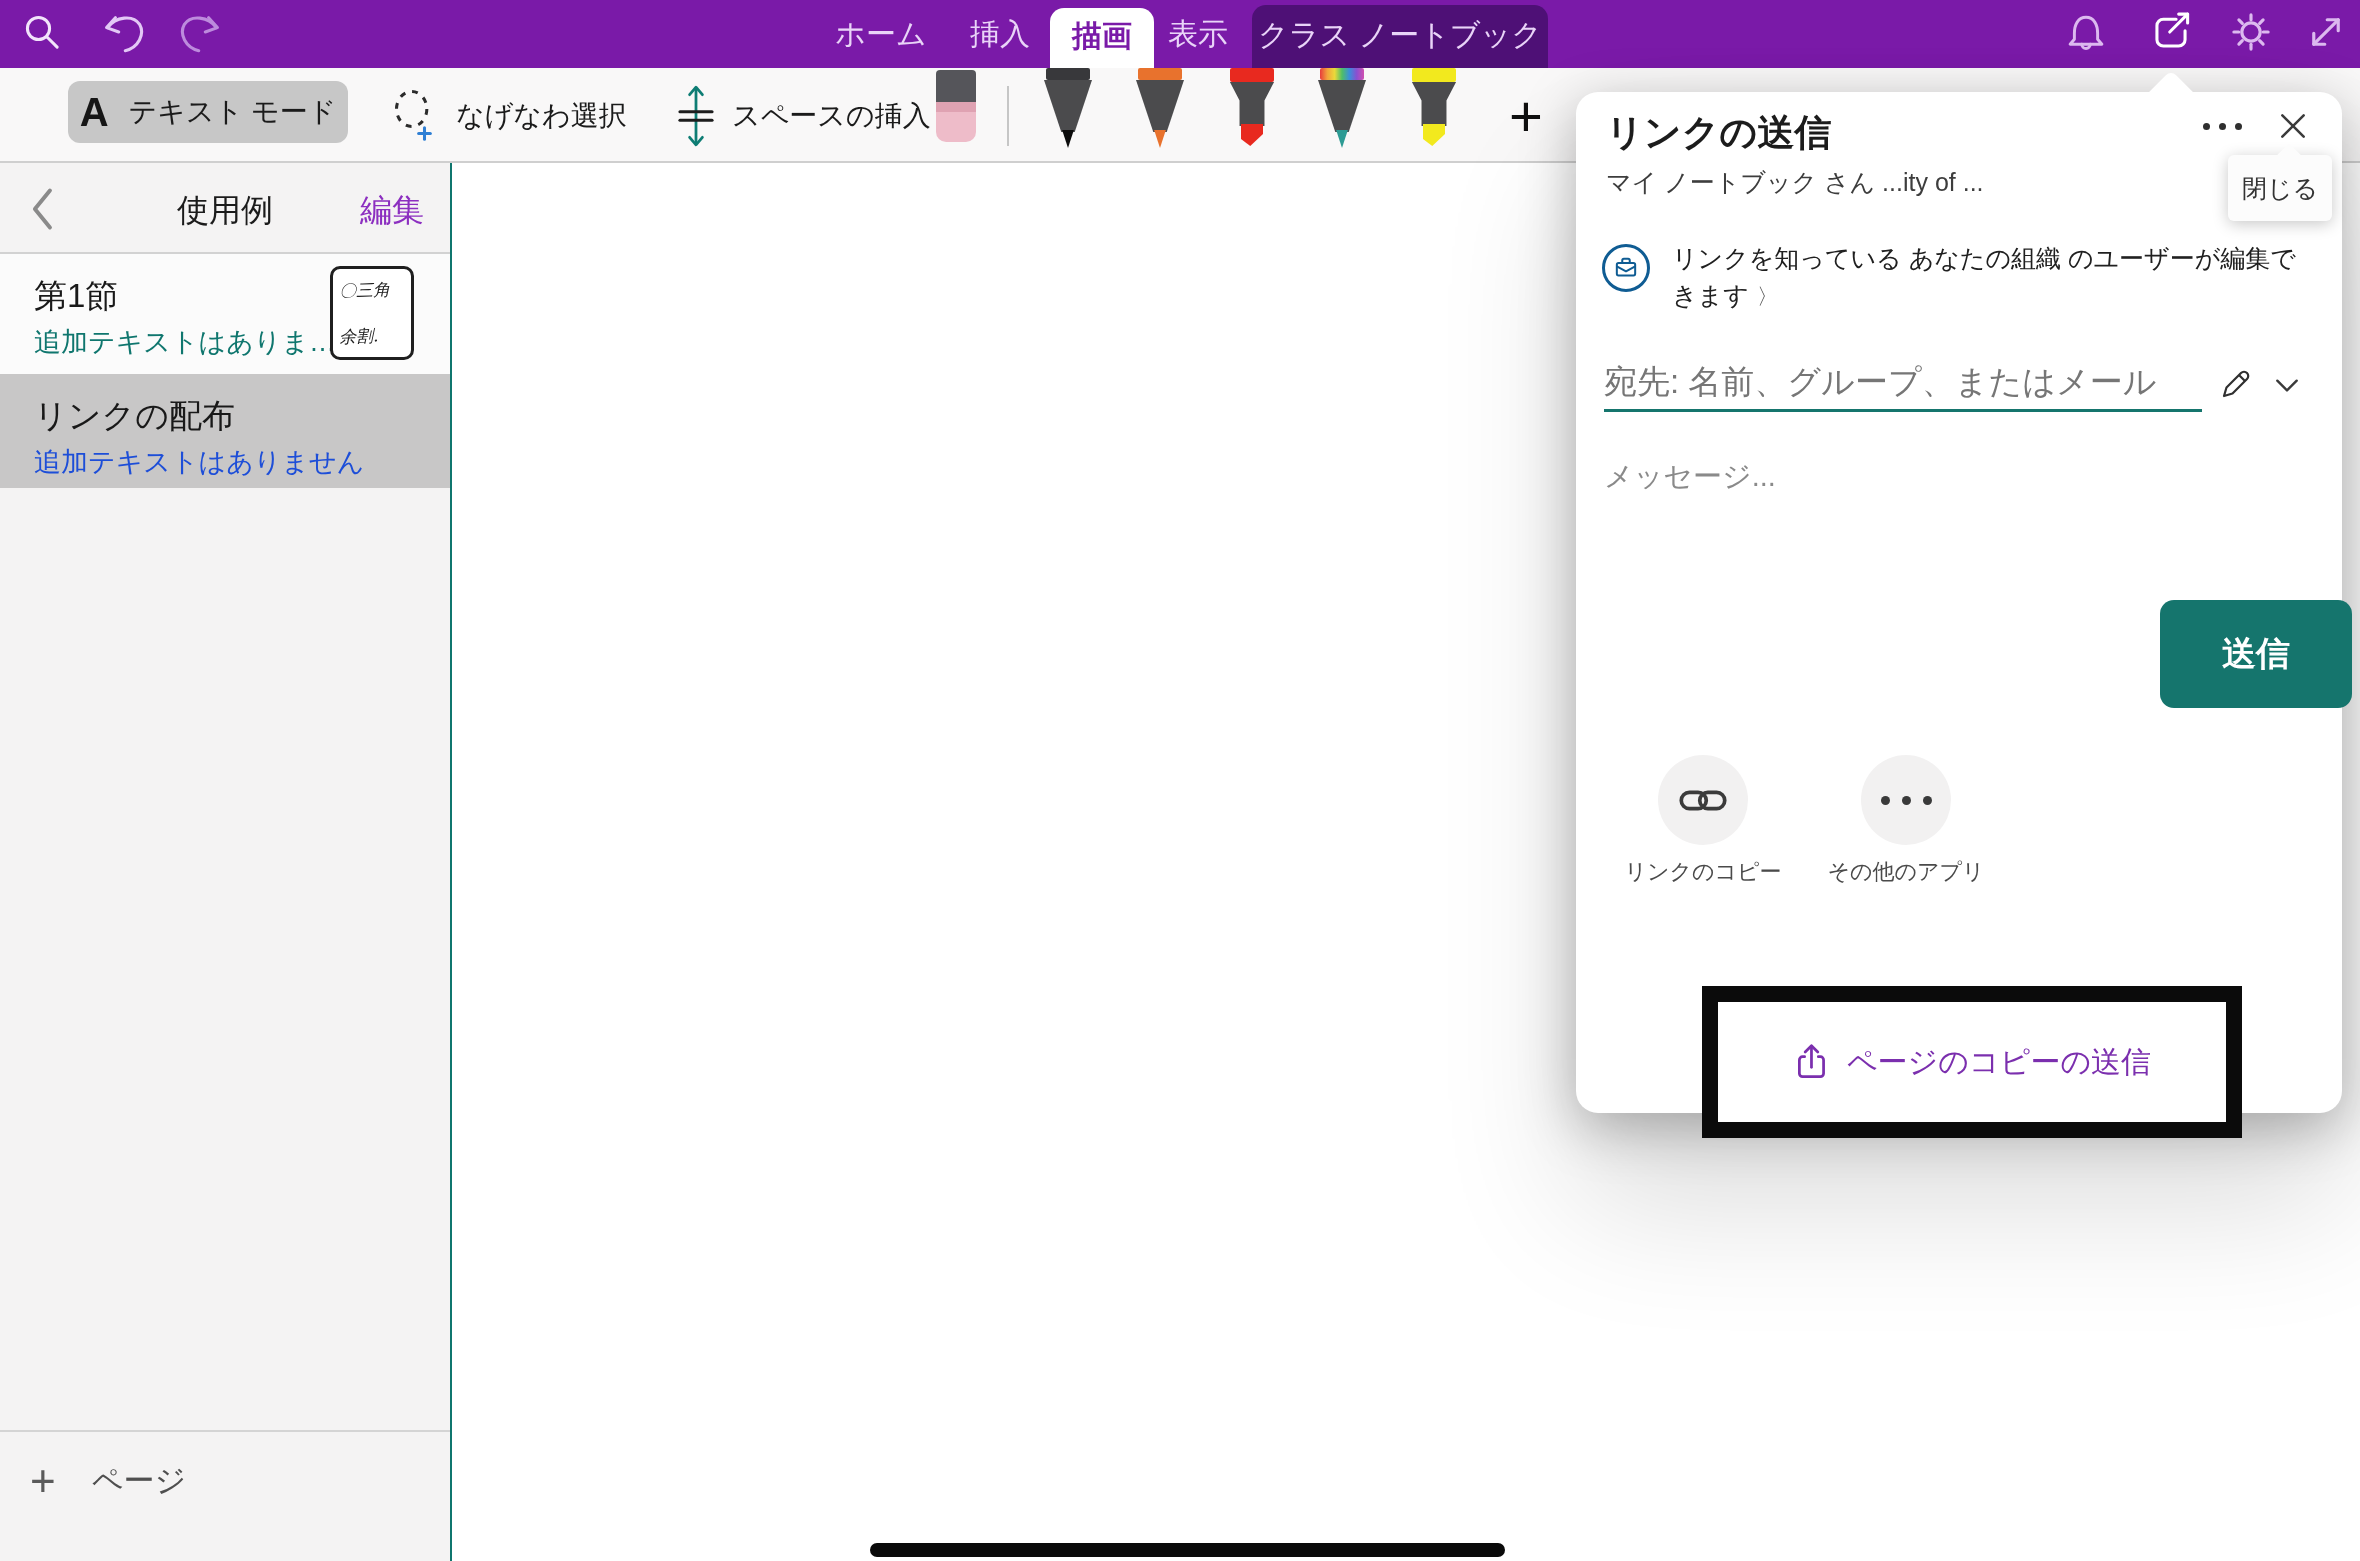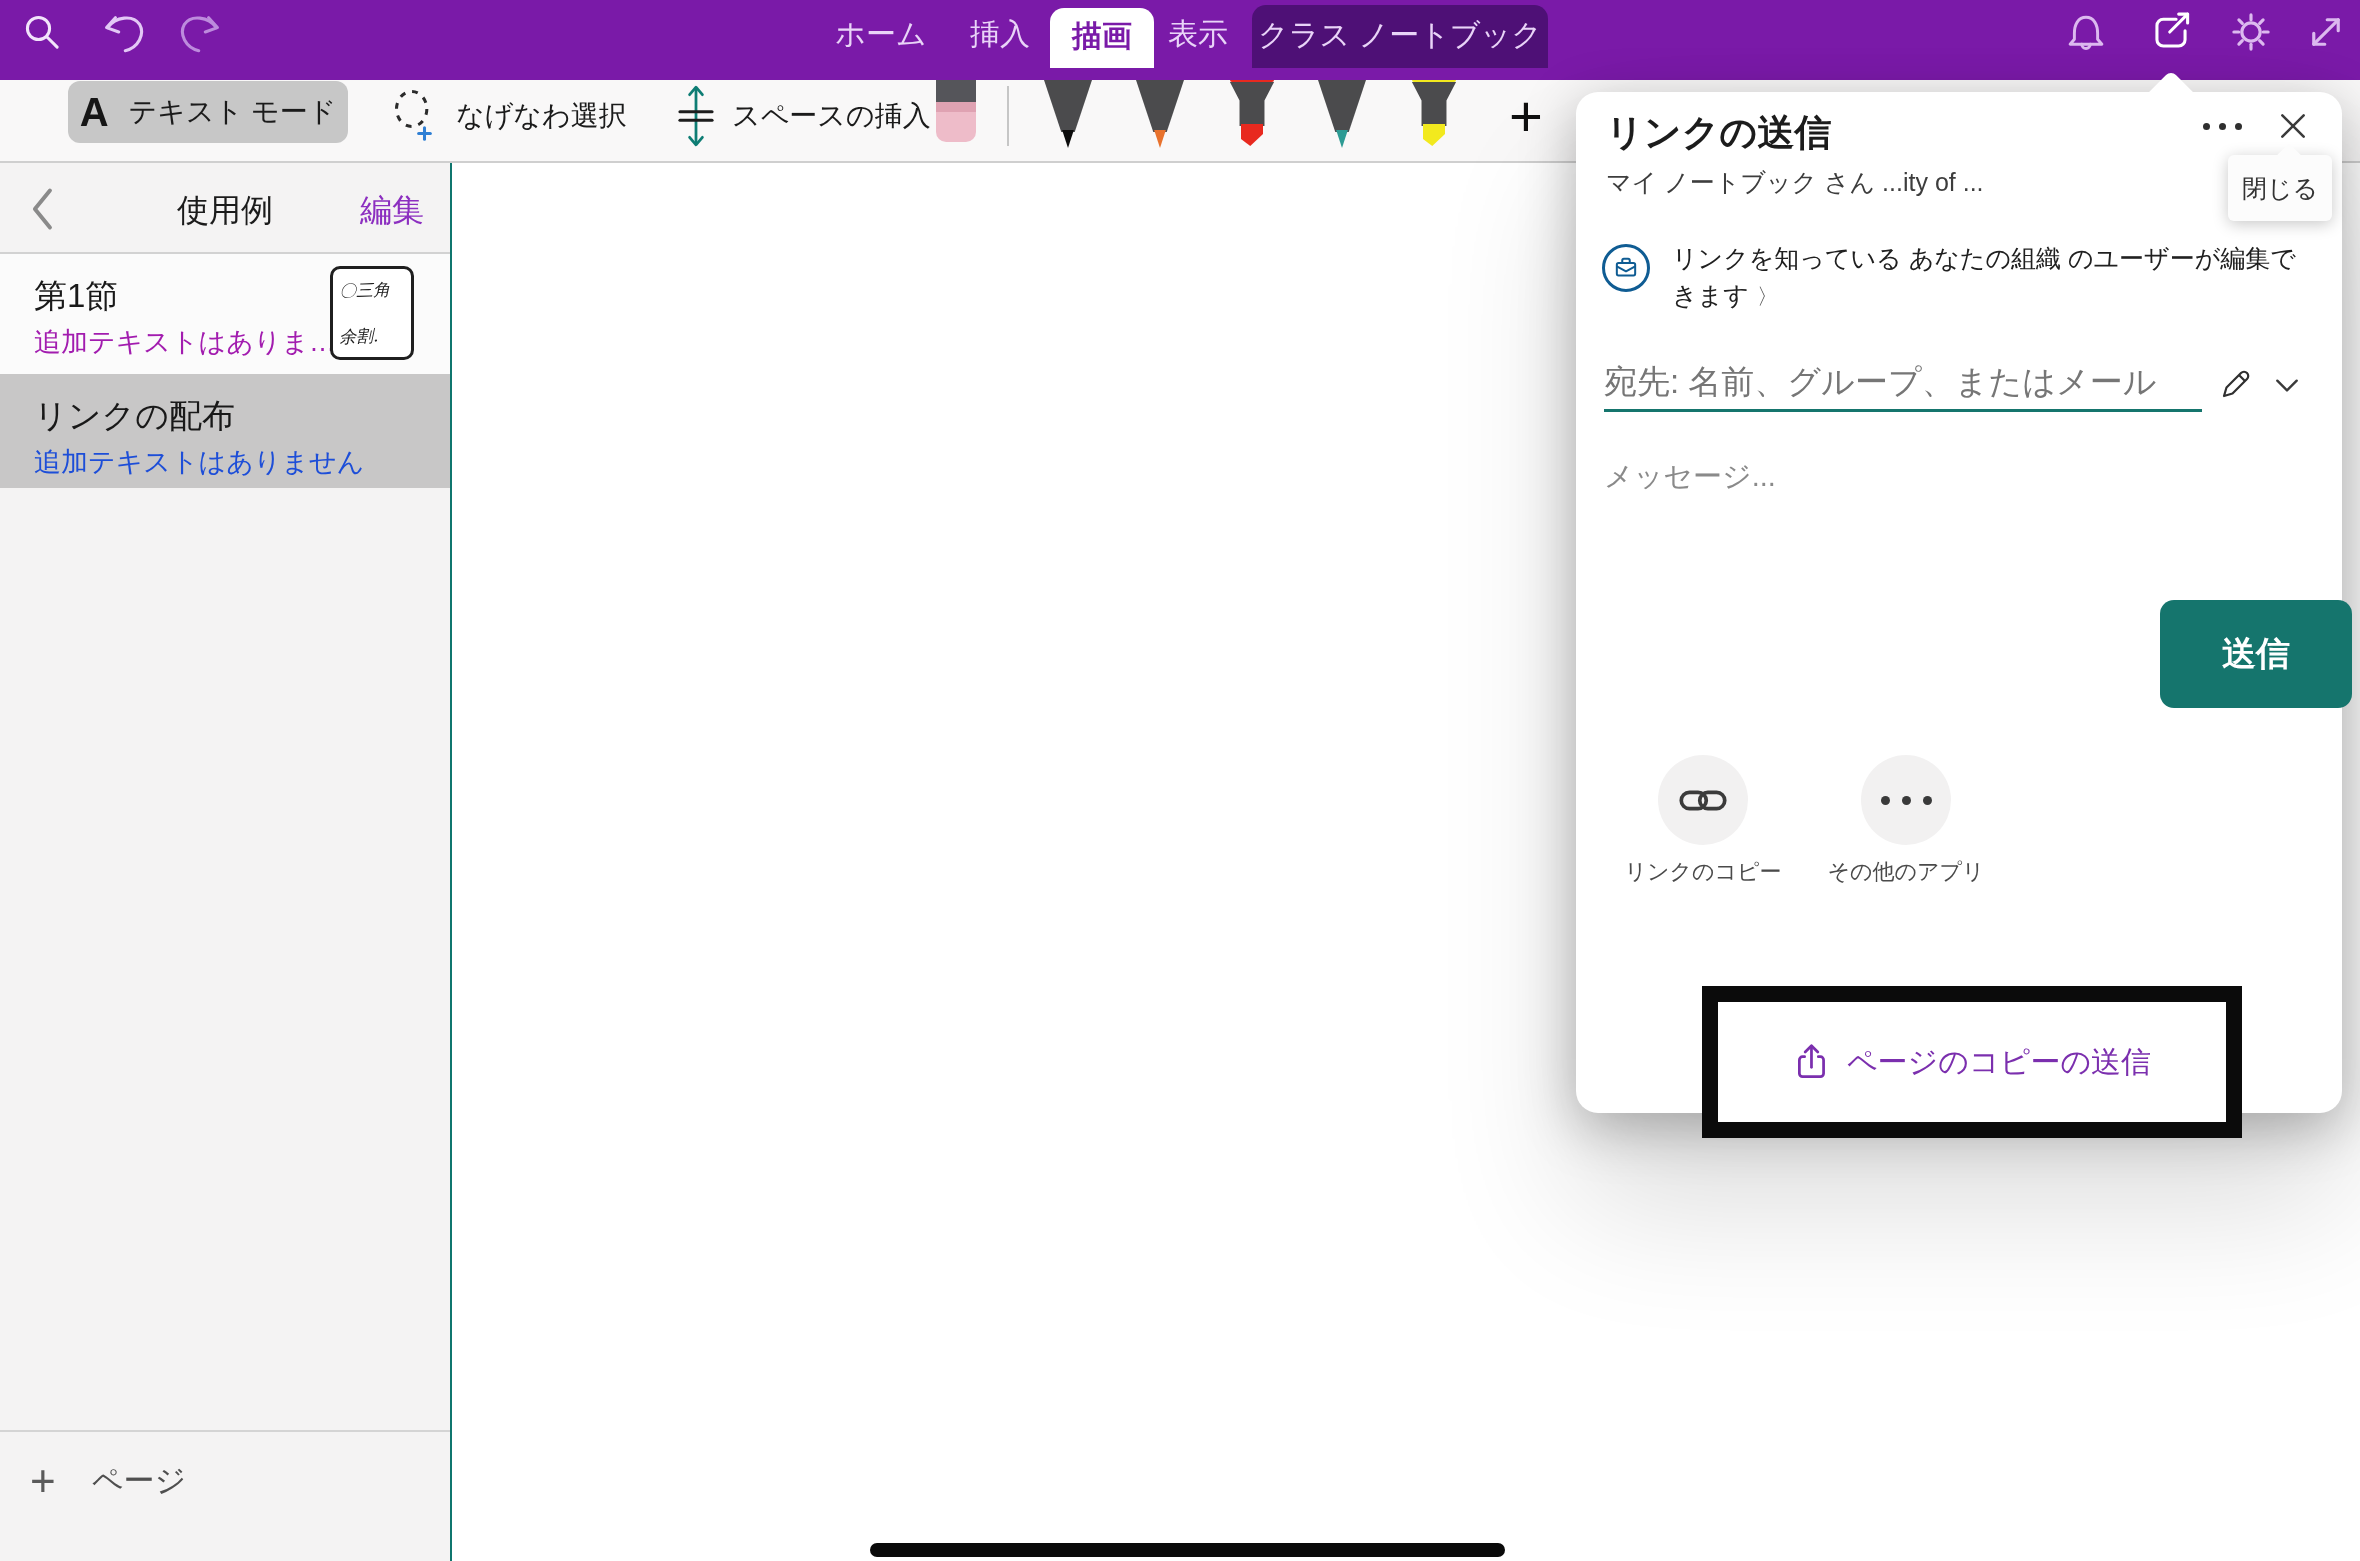--- a/index.html
+++ b/index.html
@@ -1,21 +1,21 @@
 <!DOCTYPE html>
 <html><head>
 <meta charset="utf-8">
 <style>
   * { margin:0; padding:0; box-sizing:border-box; }
   html,body { width:2360px; height:1561px; }
   body { font-family:"Liberation Sans","DejaVu Sans",sans-serif; background:#fff; }
   #app { position:relative; width:2360px; height:1561px; overflow:hidden; background:#fff; }
 
   
-  .topbar { position:absolute; left:0; top:0; width:2360px; height:80px; background:#7a1aa8; z-index:10; }
+  .topbar { position:absolute; left:0; top:0; width:2360px; height:68px; background:#7a1aa8; z-index:10; }
   .topbar .icon-btn { position:absolute; top:8px; width:48px; height:48px; display:flex; align-items:center; justify-content:center; }
   .tab { position:absolute; top:0; height:68px; line-height:68px; text-align:center; font-size:30px; color:#e9d4f8; }
   .tab-home   { left:826px;  width:110px; }
   .tab-insert { left:950px;  width:100px; }
   .tab-view   { left:1148px; width:100px; }
   .tab-draw   { left:1050px; width:104px; top:8px; height:60px; line-height:56px; background:#ffffff;
                 border-radius:14px 14px 0 0; color:#7a1aa8; font-weight:bold; }
   .tab-class  { left:1252px; width:296px; top:5px; height:63px; line-height:60px; background:#4e1076;
                 border-radius:14px 14px 0 0; color:#e9d4f8; }
 
@@ -60,21 +60,21 @@
   .sidebar { position:absolute; left:0; top:163px; width:452px; height:1398px; background:#f4f3f3;
              border-right:2px solid #0f766e; z-index:4; }
   .sb-header { position:absolute; left:0; top:0; width:100%; height:91px; border-bottom:2px solid #d2d2d2; }
   .sb-back { position:absolute; left:30px; top:22px; width:44px; height:48px; display:flex; align-items:center; }
   .sb-title { position:absolute; left:120px; top:26px; width:210px; text-align:center; font-size:32px; color:#1b1b1b; }
   .sb-edit { position:absolute; right:26px; top:26px; font-size:32px; color:#8c2fc0; }
   .sb-item { position:absolute; left:0; width:100%; }
   .sb-item-1 { top:91px; height:120px; background:#fbfbfb; }
   .sb-item-2 { top:211px; height:114px; background:#c8c7c7; }
   .sb-item .ttl { position:absolute; left:34px; top:20px; font-size:33px; color:#191919; }
-  .sb-item .sub { position:absolute; left:34px; top:70px; font-size:27px; color:#a21caf; }
+  .sb-item .sub { position:absolute; left:34px; top:70px; font-size:27px; color:#0f766e; }
   .sb-item-2 .sub { color:#1d4ed8; }
   .thumb { position:absolute; left:330px; top:12px; width:84px; height:94px; background:#fff;
            border:3px solid #1f1f1f; border-radius:10px; overflow:hidden; }
   .thumb .hw { position:absolute; left:6px; font-family:"DejaVu Serif","Liberation Serif",serif; font-style:italic;
                font-size:17px; color:#222; transform:rotate(-2deg); white-space:nowrap; }
   .thumb .hw1 { top:10px; } .thumb .hw2 { top:56px; }
   .sb-footer { position:absolute; left:0; bottom:0; width:100%; height:131px; border-top:2px solid #d4d4d4; }
   .add-page { position:absolute; left:30px; top:24px; display:flex; align-items:center; gap:36px; }
   .add-page .plus { font-size:44px; font-weight:300; color:#5a5a5a; }
   .add-page .lbl { font-size:31px; color:#4f4f4f; }

